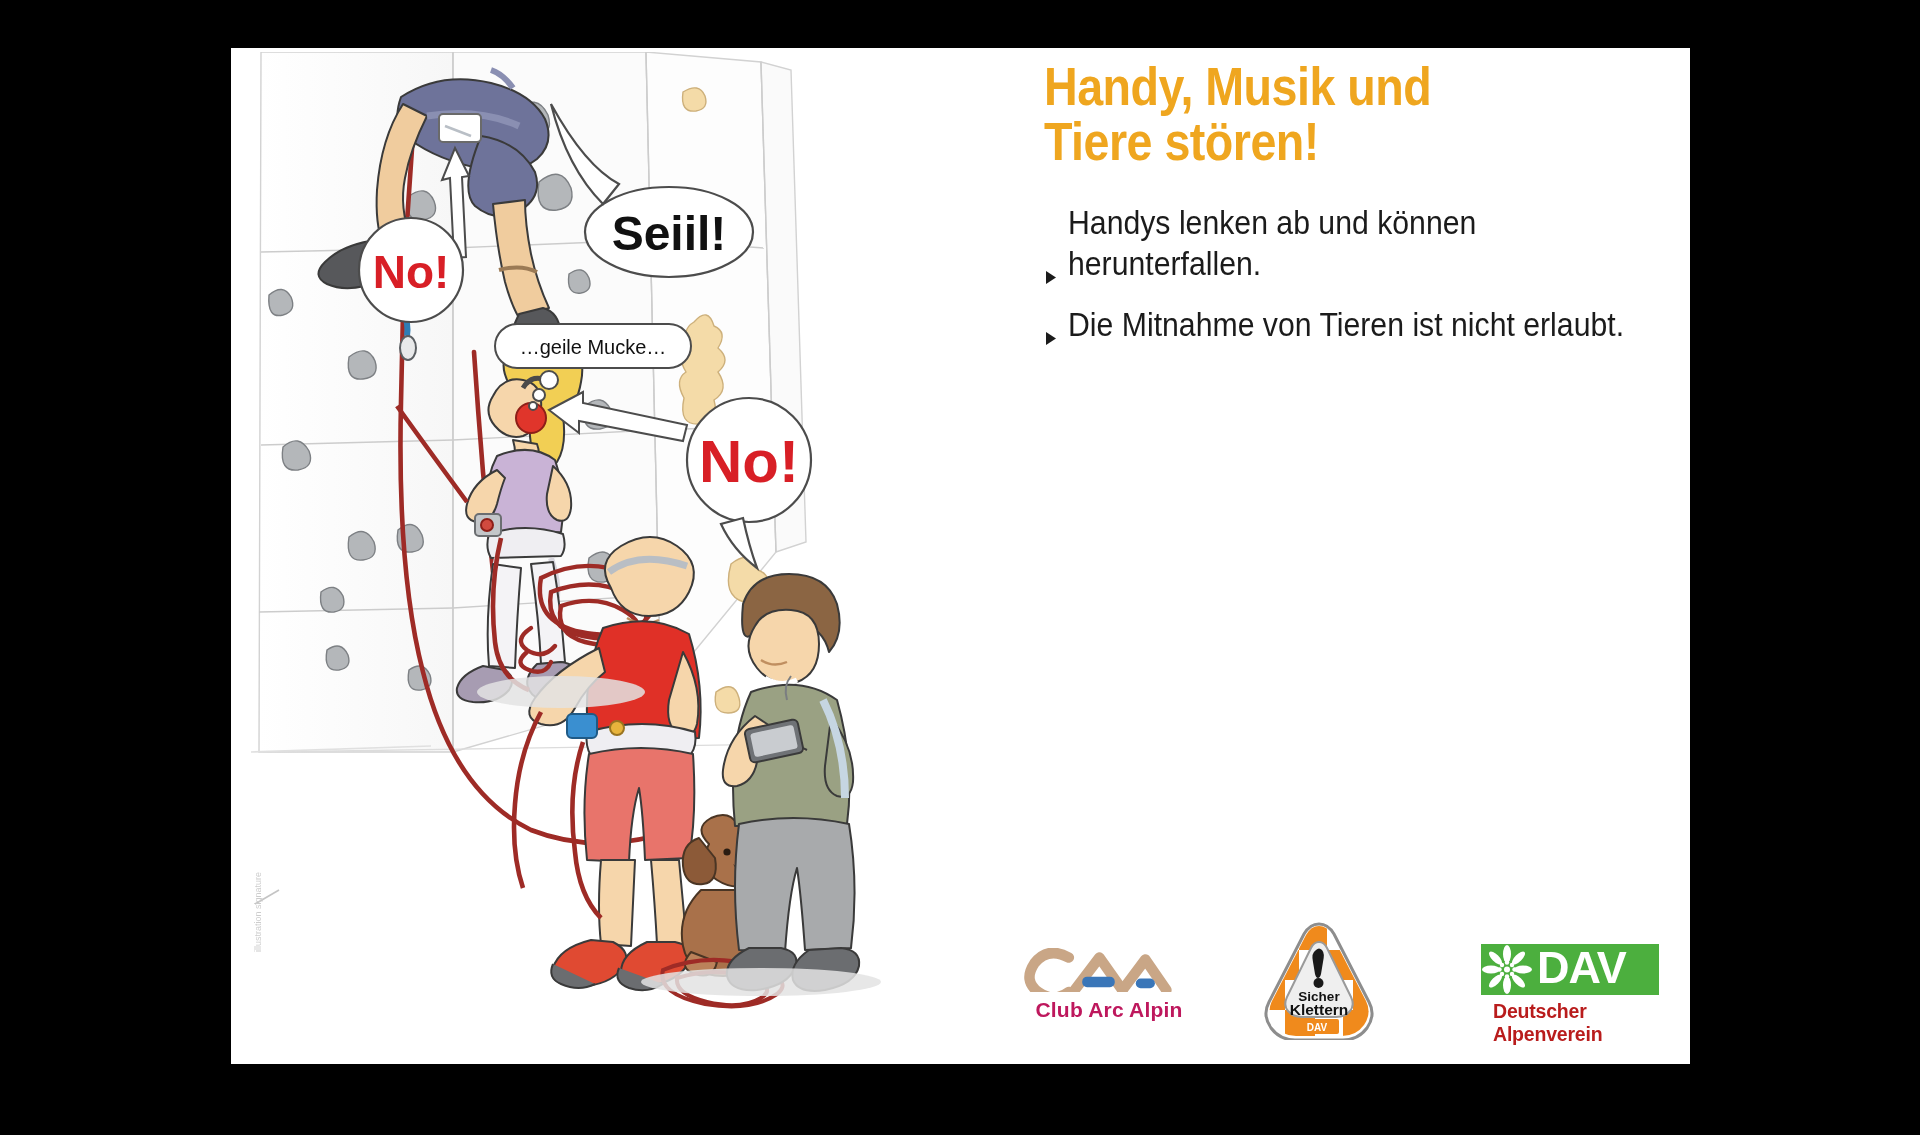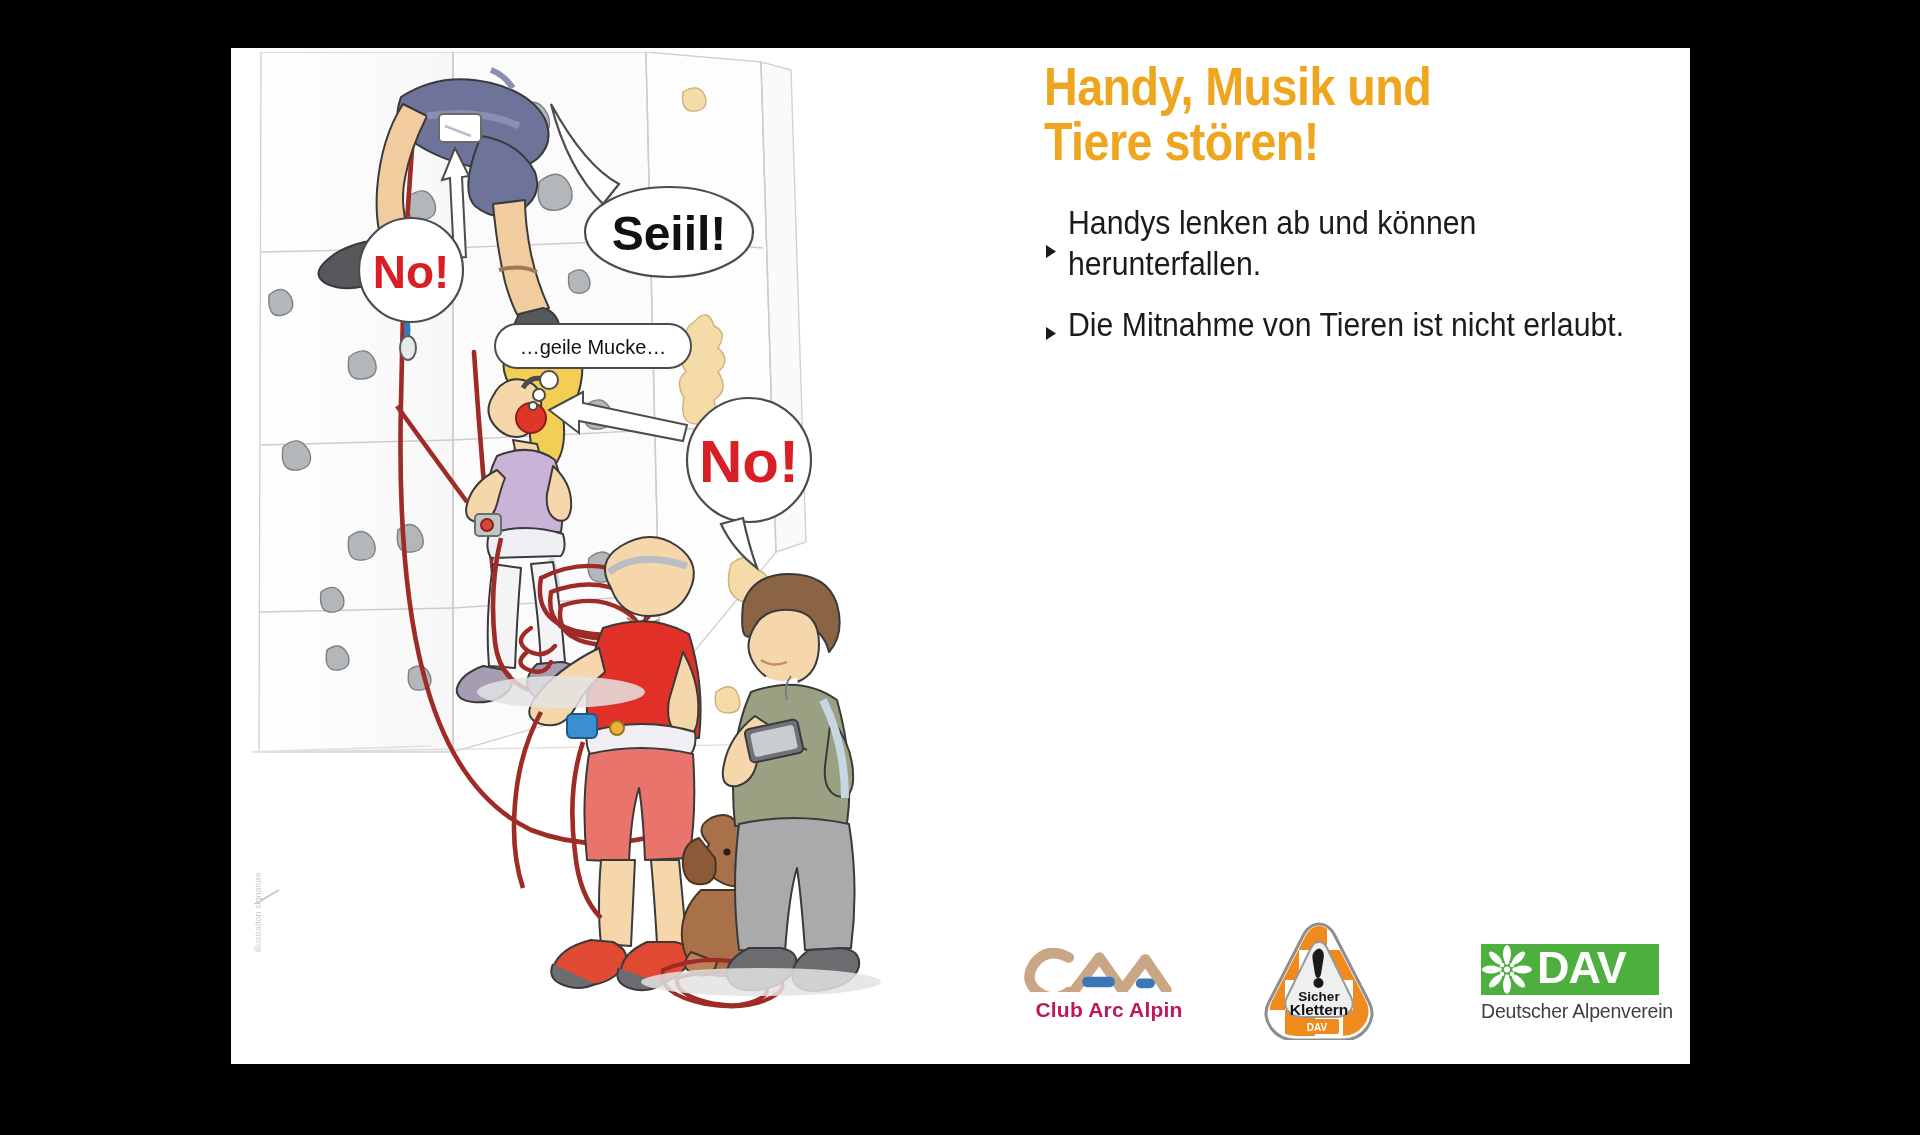--- a/index.html
+++ b/index.html
@@ -27,21 +27,21 @@
     letter-spacing:-0.6px;
     color:#efa61f;
     transform:scaleX(.88);
     transform-origin:left top;
     white-space:pre-line;
     margin:0 0 34px 0;
   }
   .bullets{margin:0;padding:0;list-style:none;}
   .bullet{
     display:flex;
-    align-items:center;
+    align-items:flex-end;
     margin-bottom:20px;
   }
   .bullet-marker{
     flex:0 0 auto;
     width:24px;
     margin-top:15px;
     color:#1b1b1b;
     font-size:16px;
     line-height:1;
   }
@@ -76,22 +76,22 @@
   #logo-dav{left:490px;top:24px;width:200px;}
   #logo-dav .dav-box{
     background:#4caf3e;width:178px;height:51px;position:relative;
   }
   #logo-dav .dav-word{
     position:absolute;left:56px;top:-2px;
     font-family:"Liberation Sans",sans-serif;font-weight:bold;
     font-size:45px;color:#ffffff;letter-spacing:-1px;
   }
   #logo-dav .dav-sub{
-    font-family:"Liberation Sans",sans-serif;font-weight:normal;
-    font-size:19.5px;color:#404040;margin-top:5px;letter-spacing:-.2px;
+    font-family:"Liberation Sans",sans-serif;font-weight:bold;
+    font-size:19.5px;color:#b91c1c;margin-top:5px;letter-spacing:-.2px;margin-left:12px;
   }
 
   
   .bub-no{font-family:"Liberation Sans",sans-serif;font-weight:bold;fill:#d81f26;}
   .bub-dark{font-family:"Liberation Sans",sans-serif;font-weight:bold;fill:#111;}
   .bub-small{font-family:"Liberation Sans",sans-serif;fill:#111;}
 </style>
 </head>
 <body>
 

